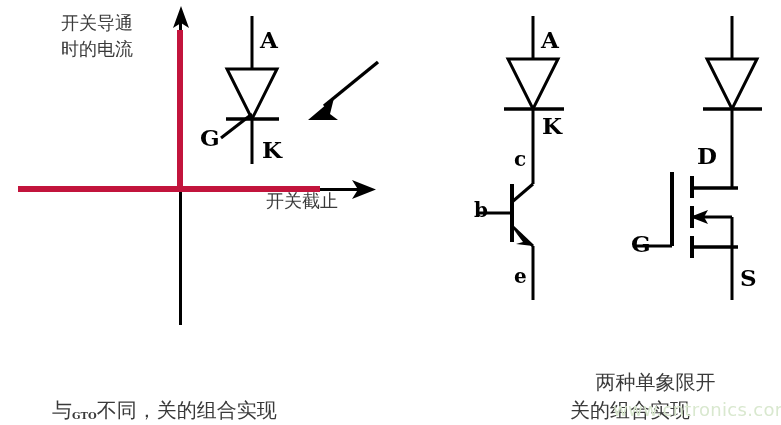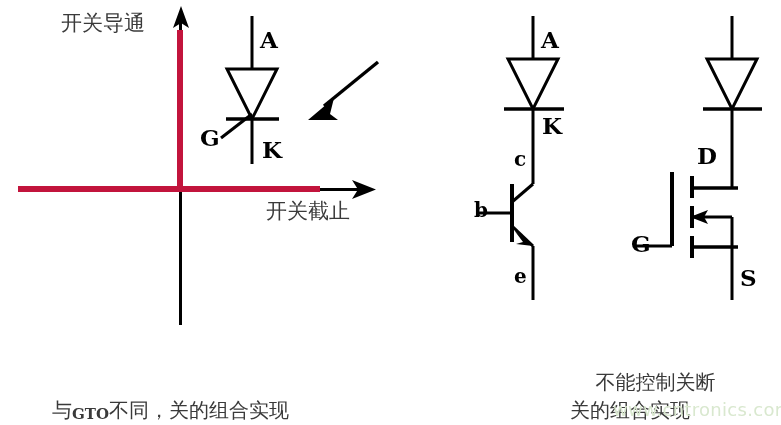--- a/index.html
+++ b/index.html
@@ -29,21 +29,21 @@
   .redline {
     position: absolute;
     background: #c2143c;
   }
 
   
   .cn-label {
     position: absolute;
     color: #3a3a3a;
     font-family: "DejaVu Sans", sans-serif;
-    font-size: 21px;
+    font-size: 18px;
     line-height: 26px;
     white-space: pre;
     letter-spacing: 0px;
   }
   .cn-caption {
     position: absolute;
     color: #3a3a3a;
     font-family: "DejaVu Sans", sans-serif;
     font-size: 20px;
     line-height: 28px;
@@ -60,21 +60,21 @@
   .term-sm {
     position: absolute;
     color: #000000;
     font-family: "DejaVu Serif", serif;
     font-weight: bold;
     font-size: 20px;
     line-height: 20px;
   }
   .gto-inline {
     font-family: "DejaVu Serif", serif;
-    font-size: 15px;
+    font-size: 10px;
     font-weight: bold;
     vertical-align: -2px;
   }
 
   .watermark {
     position: absolute;
     color: #d9e8cf;
     font-family: "DejaVu Sans", sans-serif;
     font-size: 18px;
     letter-spacing: 0.3px;
@@ -98,23 +98,23 @@
 
     <div class="hline" style="left:18px; top:188px; width:345px; height:3px;"></div>
 
     <svg class="abs" style="left:352px; top:178px;" width="24" height="23" viewBox="0 0 24 23">
       <polygon points="24,11.5 0,2 6,11.5 0,21" fill="#000000"></polygon>
     </svg>
 
     <div class="redline" style="left:177px; top:30px; width:6px; height:160px;"></div>
     <div class="redline" style="left:18px; top:186px; width:302px; height:6px;"></div>
 
-    <div class="cn-label" style="left:61px; top:10px;"><span>开关导通</span><br></div>
-
-    <div class="cn-label" style="left:266px; top:198px;"><span>开关截止</span><br></div>
+    <div class="cn-label" style="left:61px; top:10px;"><span>开关导通</span><br><span>时的电流</span></div>
+
+    <div class="cn-label" style="left:266px; top:188px;"><span>开关截止</span><br></div>
   </div>
 
   <div class="abs" style="left:200px; top:14px; width:110px; height:160px;">
     <svg width="110" height="160" viewBox="0 0 110 160">
 
       <line x1="52" y1="2" x2="52" y2="55" stroke="#000" stroke-width="3"></line>
 
       <polygon points="27,55 77,55 52,105" fill="none" stroke="#000" stroke-width="3"></polygon>
 
       <line x1="26" y1="105" x2="79" y2="105" stroke="#000" stroke-width="3.5"></line>
@@ -194,18 +194,18 @@
     <div class="term" style="left:47px; top:130px;">D</div>
     <div class="term" style="left:-19px; top:218px;">G</div>
     <div class="term" style="left:90px; top:252px;">S</div>
   </div>
 
   <div class="cn-caption" style="left:52px; top:340px;">
     <br><span>与</span><span class="gto-inline">GTO</span><span>不同，关的组合实现</span>
   </div>
 
   <div class="cn-caption" style="left:570px; top:340px;">
-    <span>不能控制关断</span><br><span>关的组合实现</span>
+    <span>两种单象限开</span><br><span>关的组合实现</span>
   </div>
 
   <div class="watermark" style="left:613px; top:399px;">www.cntronics.com</div>
 
 </div>
 
 </body></html>

